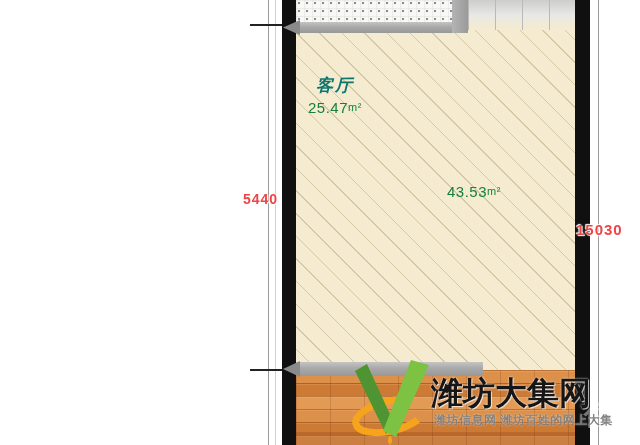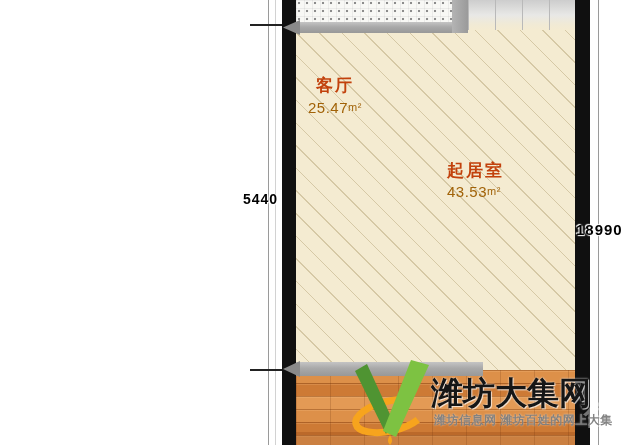--- a/index.html
+++ b/index.html
@@ -74,30 +74,30 @@
   
   .dimline{background:#9a9a9a;z-index:1;}
   #dim-line-left{left:268px;top:0;width:1px;height:445px;}
   #dim-line-left2{left:275px;top:0;width:1px;height:445px;background:#d2d2d2;}
   #dim-line-right{left:598px;top:0;width:1px;height:445px;}
   .tick{background:#222;z-index:2;}
   #tick-top-left{left:250px;top:24px;width:34px;height:2px;}
   #tick-bottom-left{left:250px;top:369px;width:34px;height:2px;}
 
   .dim-label{
-    color:#000000;font-size:14px;font-weight:bold;z-index:6;
+    color:#ef4444;font-size:14px;font-weight:bold;z-index:6;
     text-shadow:0 0 2px #fff,1px 1px 1px #fff,-1px -1px 1px #fff;
     letter-spacing:1px;
   }
   #dim-label-left{left:243px;top:191px;}
   #dim-label-right{left:576px;top:221px;font-size:15px;}
 
   
-  .room-name{color:#c2410c;font-size:17px;font-weight:bold;letter-spacing:2px;z-index:4;}
-  .room-area{color:#a16207;font-size:15px;z-index:4;letter-spacing:.5px;}
+  .room-name{color:#0f766e;font-size:17px;font-weight:bold;letter-spacing:2px;z-index:4;font-style:italic;}
+  .room-area{color:#15803d;font-size:15px;z-index:4;letter-spacing:.5px;}
   .room-area .unit{font-size:11px;vertical-align:2px;}
   #room1-name{left:316px;top:74px;}
   #room1-area{left:308px;top:99px;}
   #room2-name{left:447px;top:159px;}
   #room2-area{left:447px;top:183px;}
 
   
   #wm-logo{left:350px;top:360px;width:82px;height:85px;z-index:5;}
   #wm-title{
     left:431px;top:371px;z-index:5;color:#161616;
@@ -133,27 +133,26 @@
   <div class="abs sill-arrow" id="sill-arrow-top"></div>
   <div class="abs sill" id="sill-bottom"></div>
   <div class="abs sill-arrow" id="sill-arrow-bottom"></div>
   <div class="abs" id="wood-floor"></div>
   <div class="abs" id="wood-floor-shade"></div>
 
   <div class="abs wall" id="wall-left"></div>
   <div class="abs wall" id="wall-right"></div>
 
   <div class="abs dim-label" id="dim-label-left">5440</div>
-  <div class="abs dim-label" id="dim-label-right">18990</div>
+  <div class="abs dim-label" id="dim-label-right">15030</div>
 
   <div class="abs room-name" id="room1-name">客厅</div>
   <div class="abs room-area" id="room1-area">
     <span>25.47</span><span class="unit">m²</span>
   </div>
-  <div class="abs room-name" id="room2-name">起居室</div>
   <div class="abs room-area" id="room2-area">
     <span>43.53</span><span class="unit">m²</span>
   </div>
 
   <svg class="abs" id="wm-logo" viewBox="0 0 82 85" xmlns="http://www.w3.org/2000/svg">
     <ellipse cx="40" cy="56" rx="35" ry="15" fill="none" stroke="#f7a41d" stroke-width="7" transform="rotate(-13 40 56)" stroke-dasharray="122 41" stroke-dashoffset="-14"></ellipse>
     <path d="M5 11 L17 4 L43 61 L36 74 Z" fill="#4f9432"></path>
     <path d="M61 0 L79 5 L46 77 L33 71 Z" fill="#7dc242"></path>
     <path d="M40 75 q4 6 0 10 q-4 -4 0 -10" fill="#f7a41d"></path>
   </svg>

